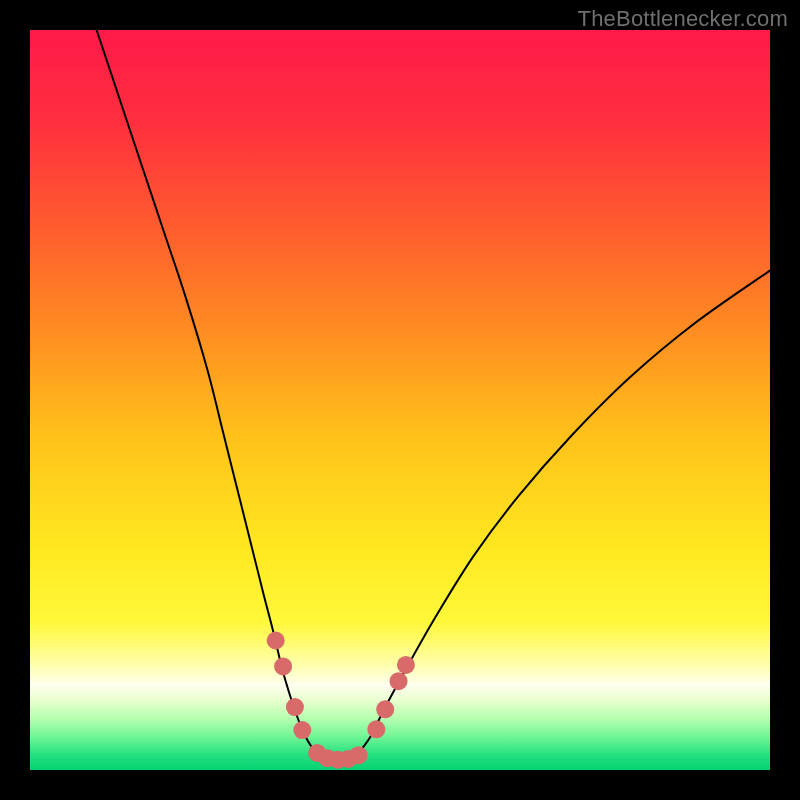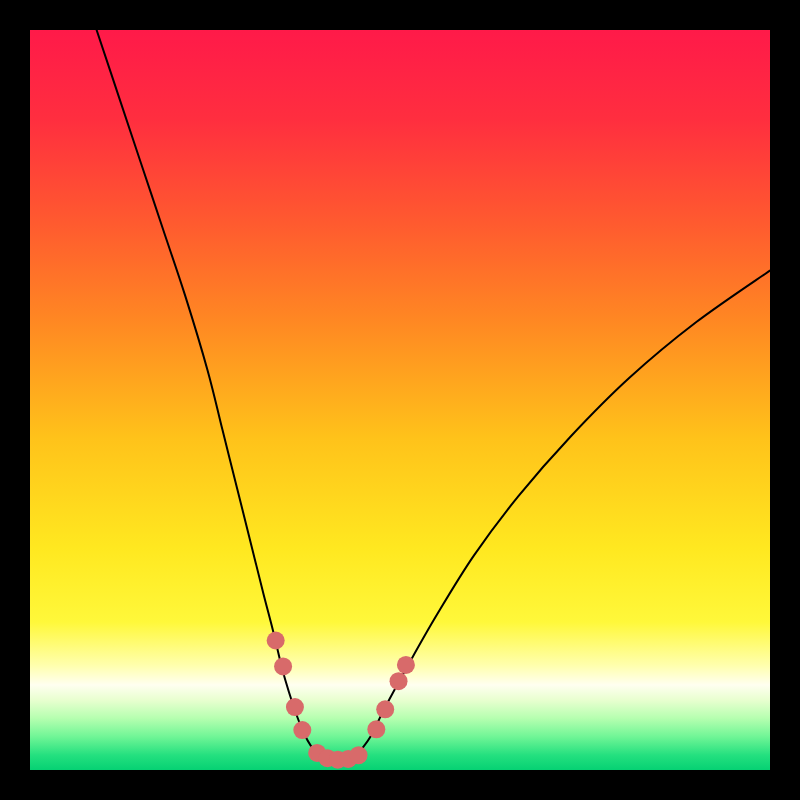--- a/index.html
+++ b/index.html
@@ -47,20 +47,21 @@
     font-size: 22px;
     letter-spacing: 0.2px;
     user-select: none;
   }
 </style>
 </head>
 <body>
 
 <div class="stage">
 
+  <div class="watermark">TheBottlenecker.com</div>
 
   <div class="plot-area">
 
     <svg class="gradient" viewBox="0 0 740 740" preserveAspectRatio="none">
       <defs>
         <linearGradient id="bg-grad" x1="0" y1="0" x2="0" y2="1">
             <stop offset="0.00%" stop-color="#ff1a49"></stop>
             <stop offset="12.00%" stop-color="#ff2e3f"></stop>
             <stop offset="26.00%" stop-color="#ff5a2f"></stop>
             <stop offset="40.00%" stop-color="#ff8a22"></stop>

